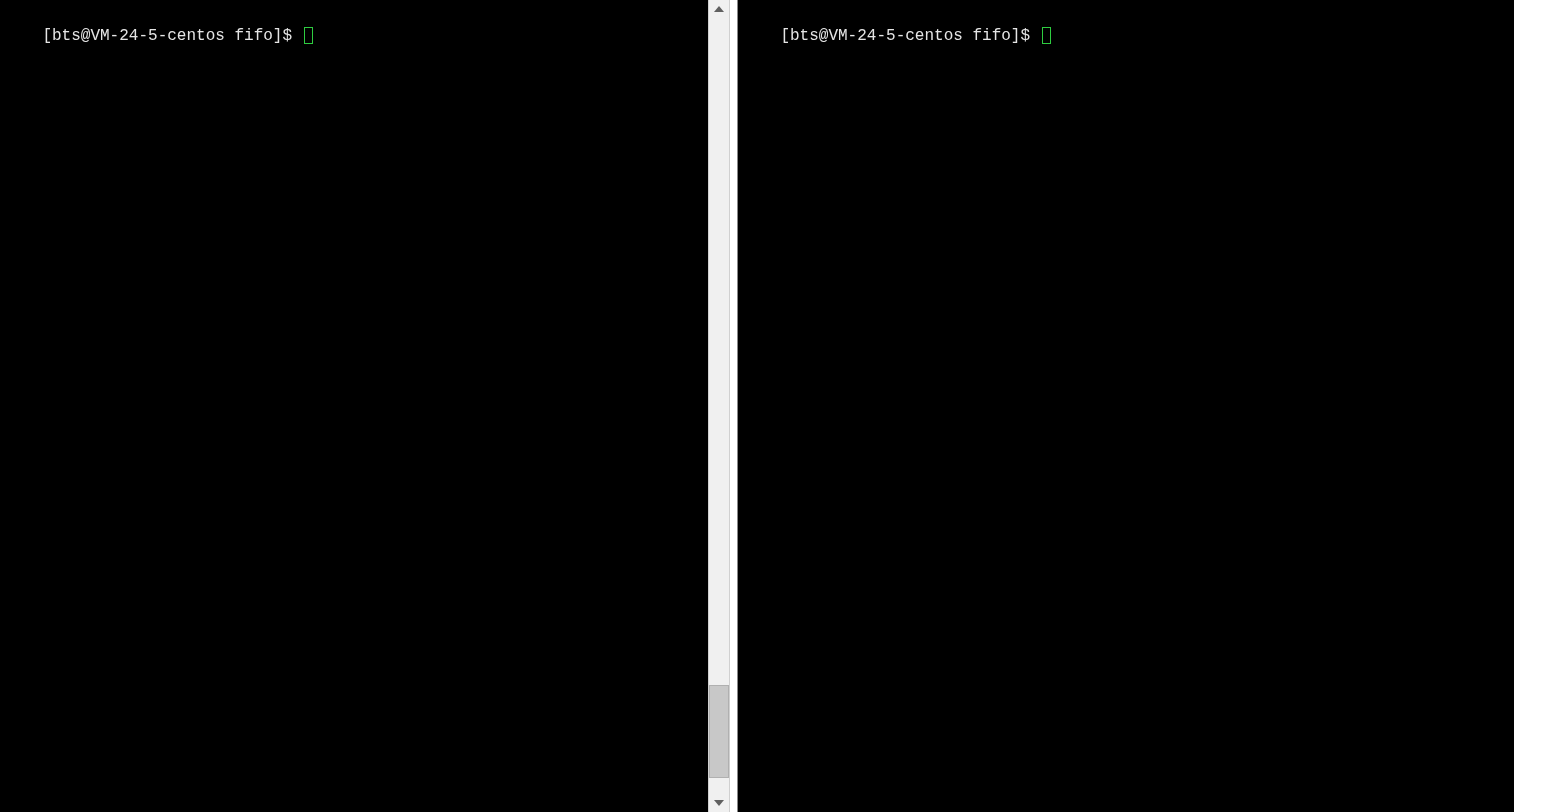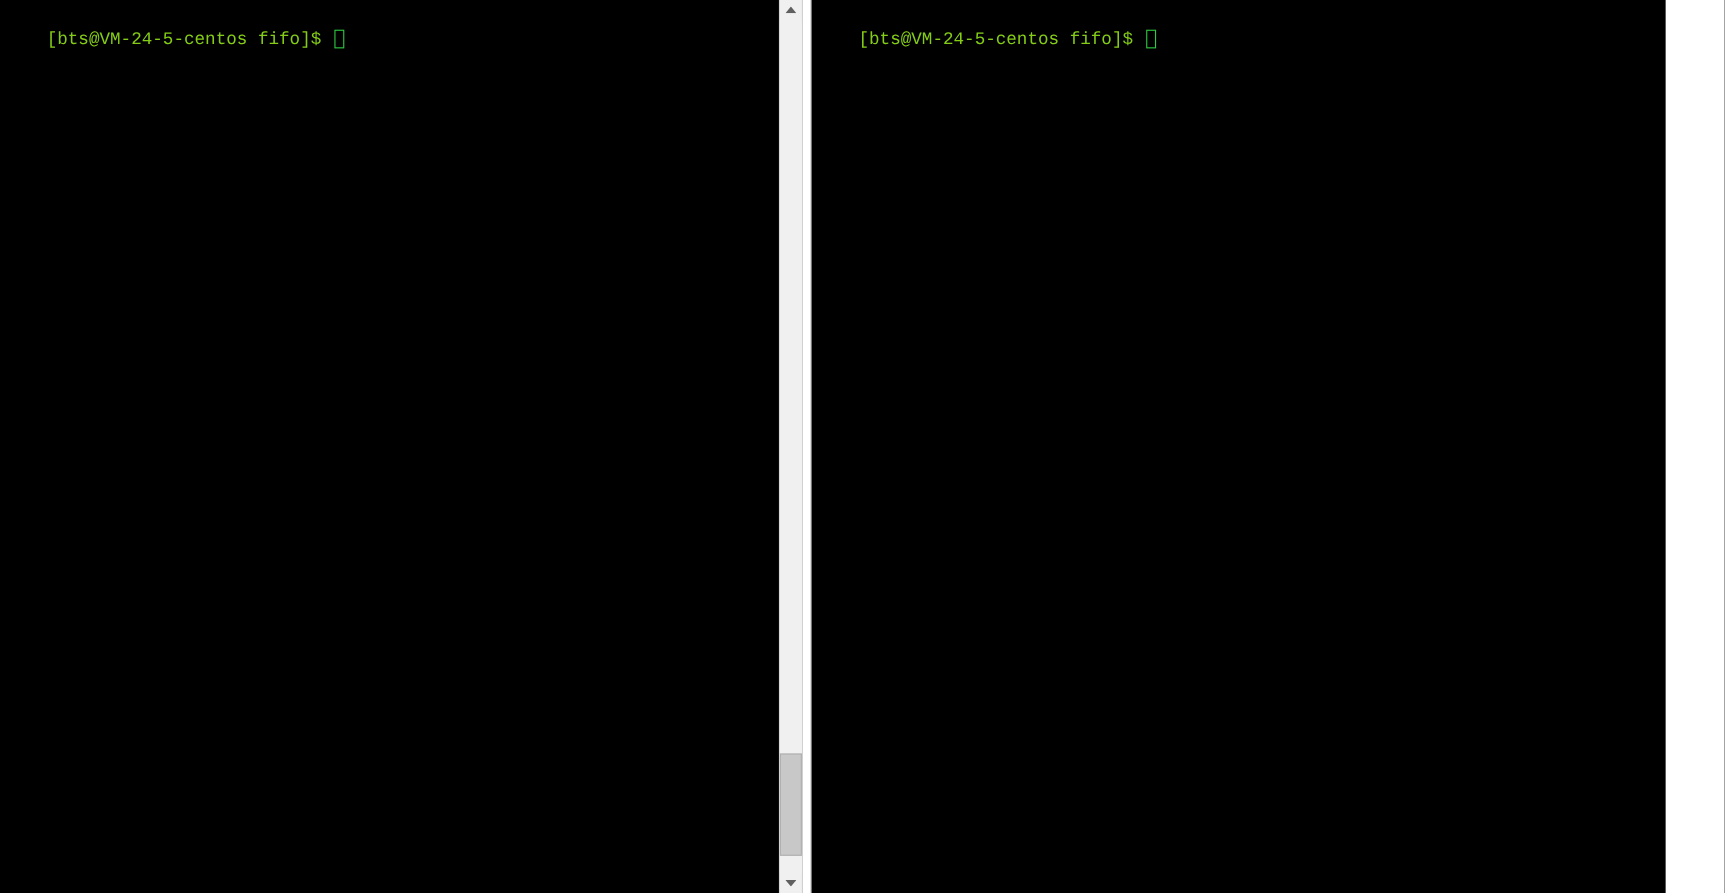--- a/index.html
+++ b/index.html
@@ -72,21 +72,21 @@
       width: 8px;
       height: 100%;
       background: #fff;
       border-right: 1px solid #888;
     }
     .prompt-line {
       white-space: pre;
       line-height: 1.3;
     }
     .prompt-text {
-      color: #84cc16;
+      color: #e5e5e5;
     }
     .cursor {
       display: inline-block;
       width: 9px;
       height: 17px;
       border: 1px solid #2ecc40;
       vertical-align: text-top;
       margin-left: 2px;
     }
     .right-edge {

